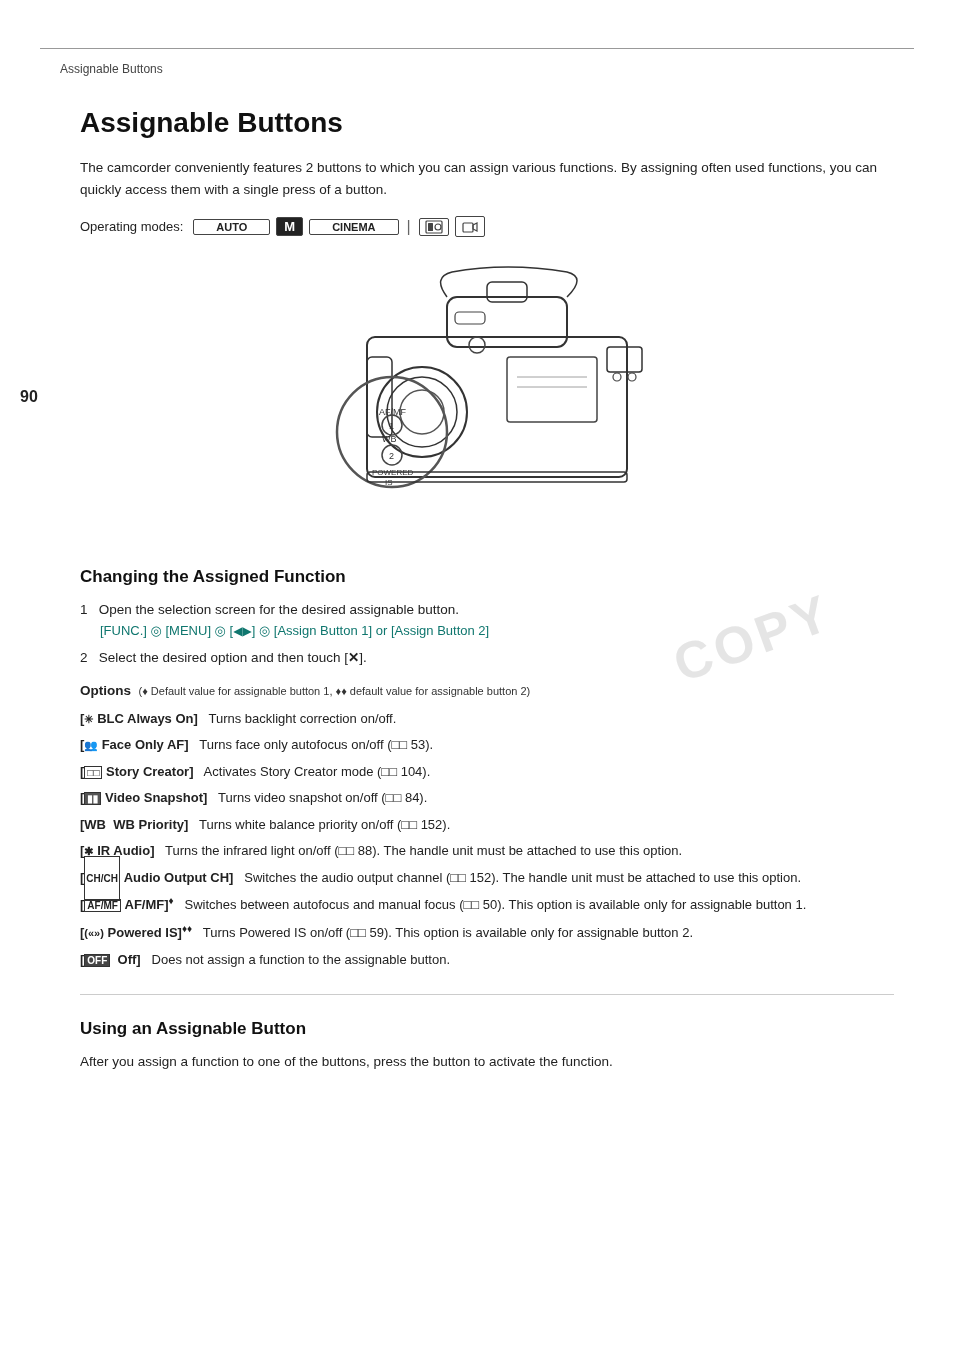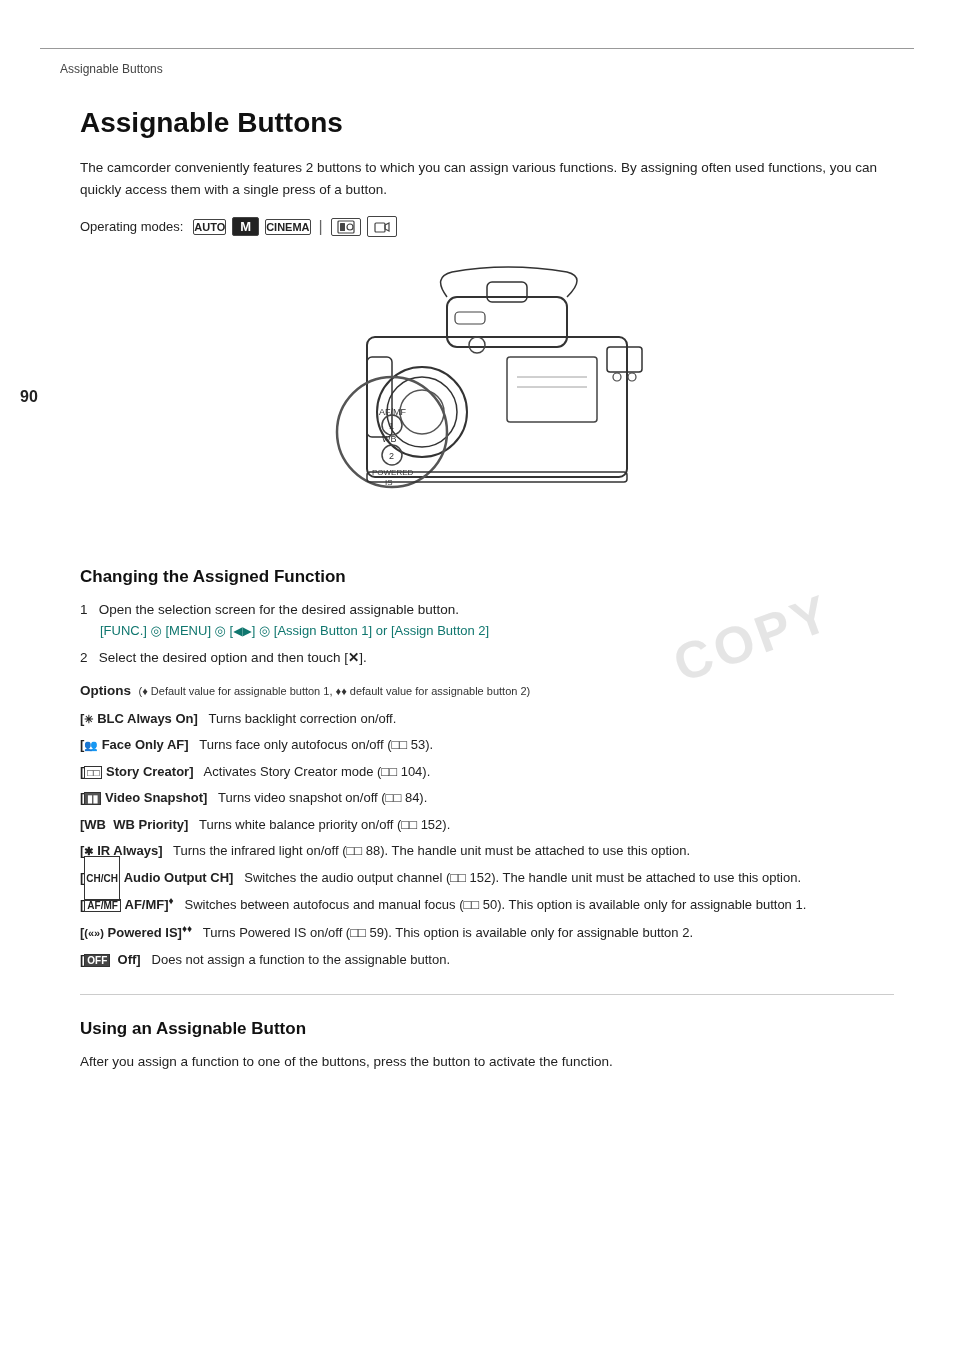--- a/index.html
+++ b/index.html
@@ -71,21 +71,21 @@
     }
 
     .mode-label {
       font-size: 13px;
       color: #222;
       margin-right: 4px;
     }
 
     .mode-badge {
       border: 1.5px solid #444;
-      padding: 1px 0;
+      padding: 1px 22px;
       font-size: 12px;
       font-weight: bold;
       border-radius: 2px;
       color: #222;
     }
 
     .mode-badge.auto { font-size: 11px; }
     .mode-badge.m-mode { background: #222; color: #fff; font-size: 13px; padding: 1px 7px; }
     .mode-badge.cinema { font-size: 11px; }
     .mode-separator { font-size: 16px; color: #666; margin: 0 2px; }
@@ -313,21 +313,21 @@
         <span class="opt-key bracket-key">[<span style="border:1px solid #333; padding:0 2px; font-size:10px; background:#555; color:#fff;">▮▮</span> <strong>Video Snapshot</strong>]</span>&nbsp;&nbsp;
         <span>Turns video snapshot on/off (□□ 84).</span>
       </div>
 
       <div class="option-item">
         <span class="opt-key bracket-key">[<strong>WB</strong> &nbsp;<strong>WB Priority</strong>]</span>&nbsp;&nbsp;
         <span>Turns white balance priority on/off (□□ 152).</span>
       </div>
 
       <div class="option-item">
-        <span class="opt-key bracket-key">[<span style="font-size:11px;">✱</span> <strong>IR Always</strong>]</span>&nbsp;&nbsp;
+        <span class="opt-key bracket-key">[<span style="font-size:11px;">✱</span> <strong>IR Audio</strong>]</span>&nbsp;&nbsp;
         <span>Turns the infrared light on/off (□□ 88). The handle unit must be attached to use this option.</span>
       </div>
 
       <div class="option-item">
         <span class="opt-key bracket-key">[<span style="border:1px solid #333; padding:16px 1px; font-size:10px;">CH/CH</span> <strong>Audio Output CH</strong>]</span>&nbsp;&nbsp;
         <span>Switches the audio output channel (□□ 152). The handle unit must be attached to use this option.</span>
       </div>
 
       <div class="option-item">
         <span class="opt-key bracket-key">[<span style="border:1px solid #333; padding:0 2px; font-size:10px;">AF/MF</span> <strong>AF/MF</strong>]<span class="superscript-diamond">♦</span></span>&nbsp;&nbsp;

